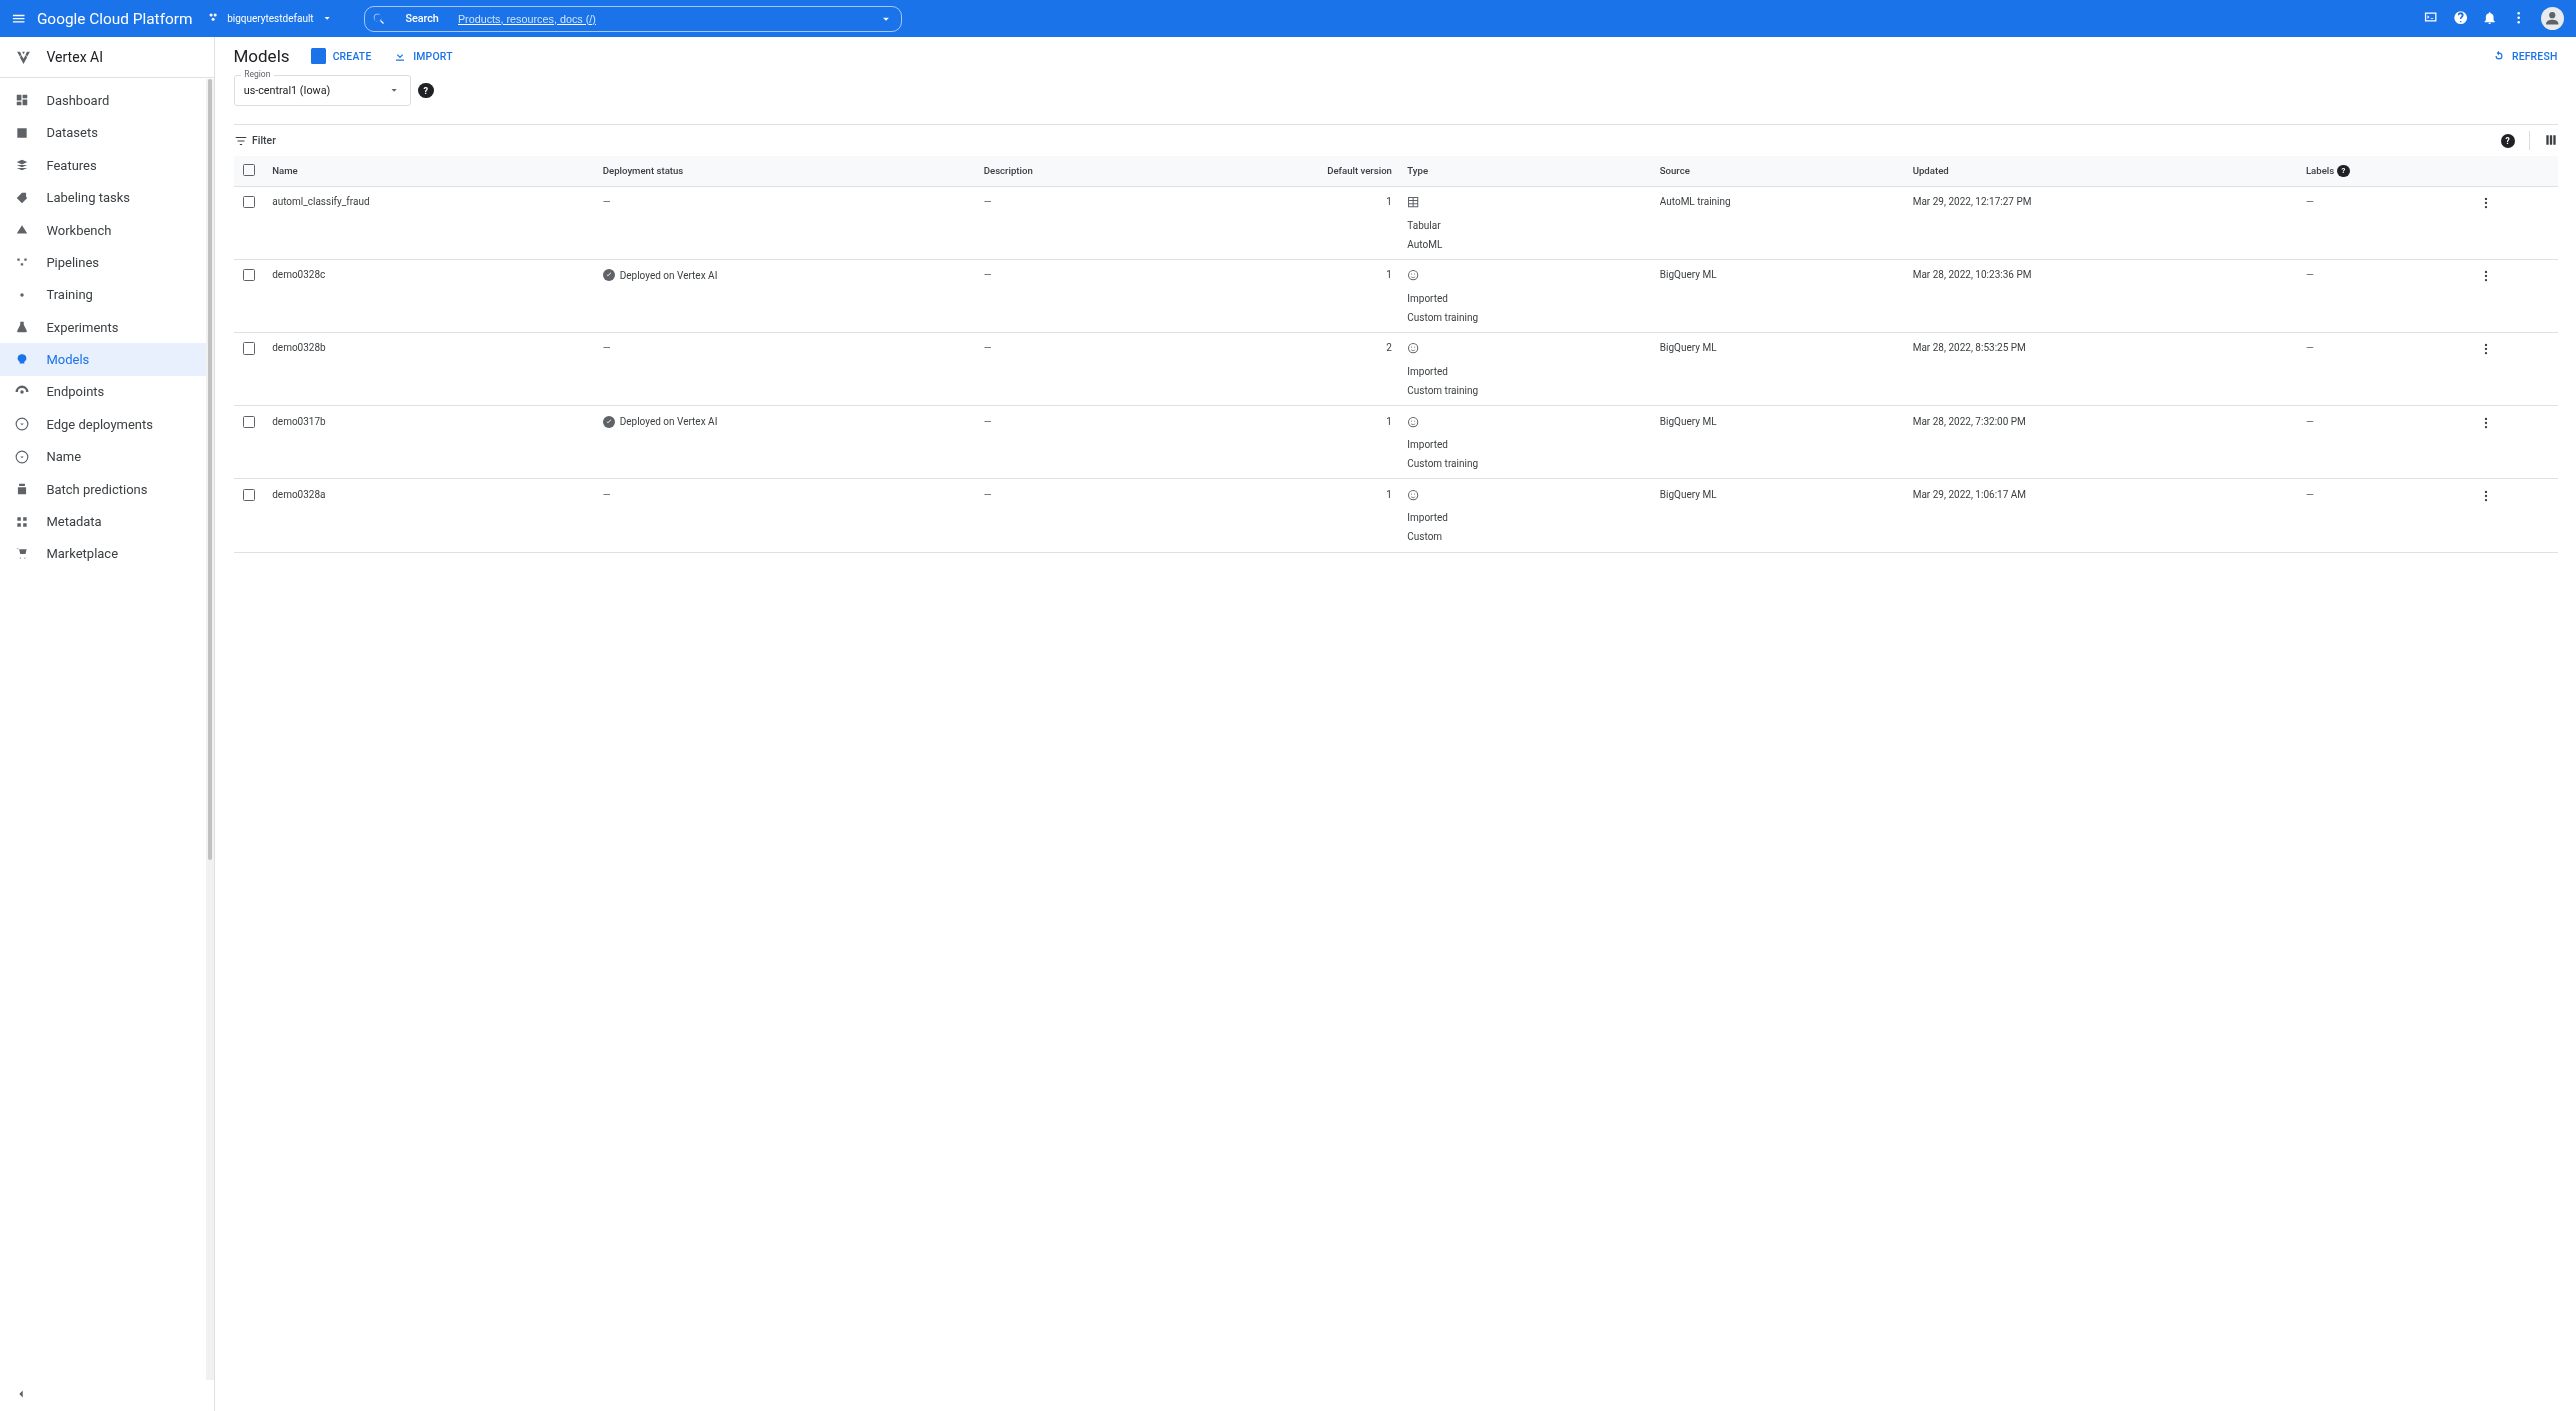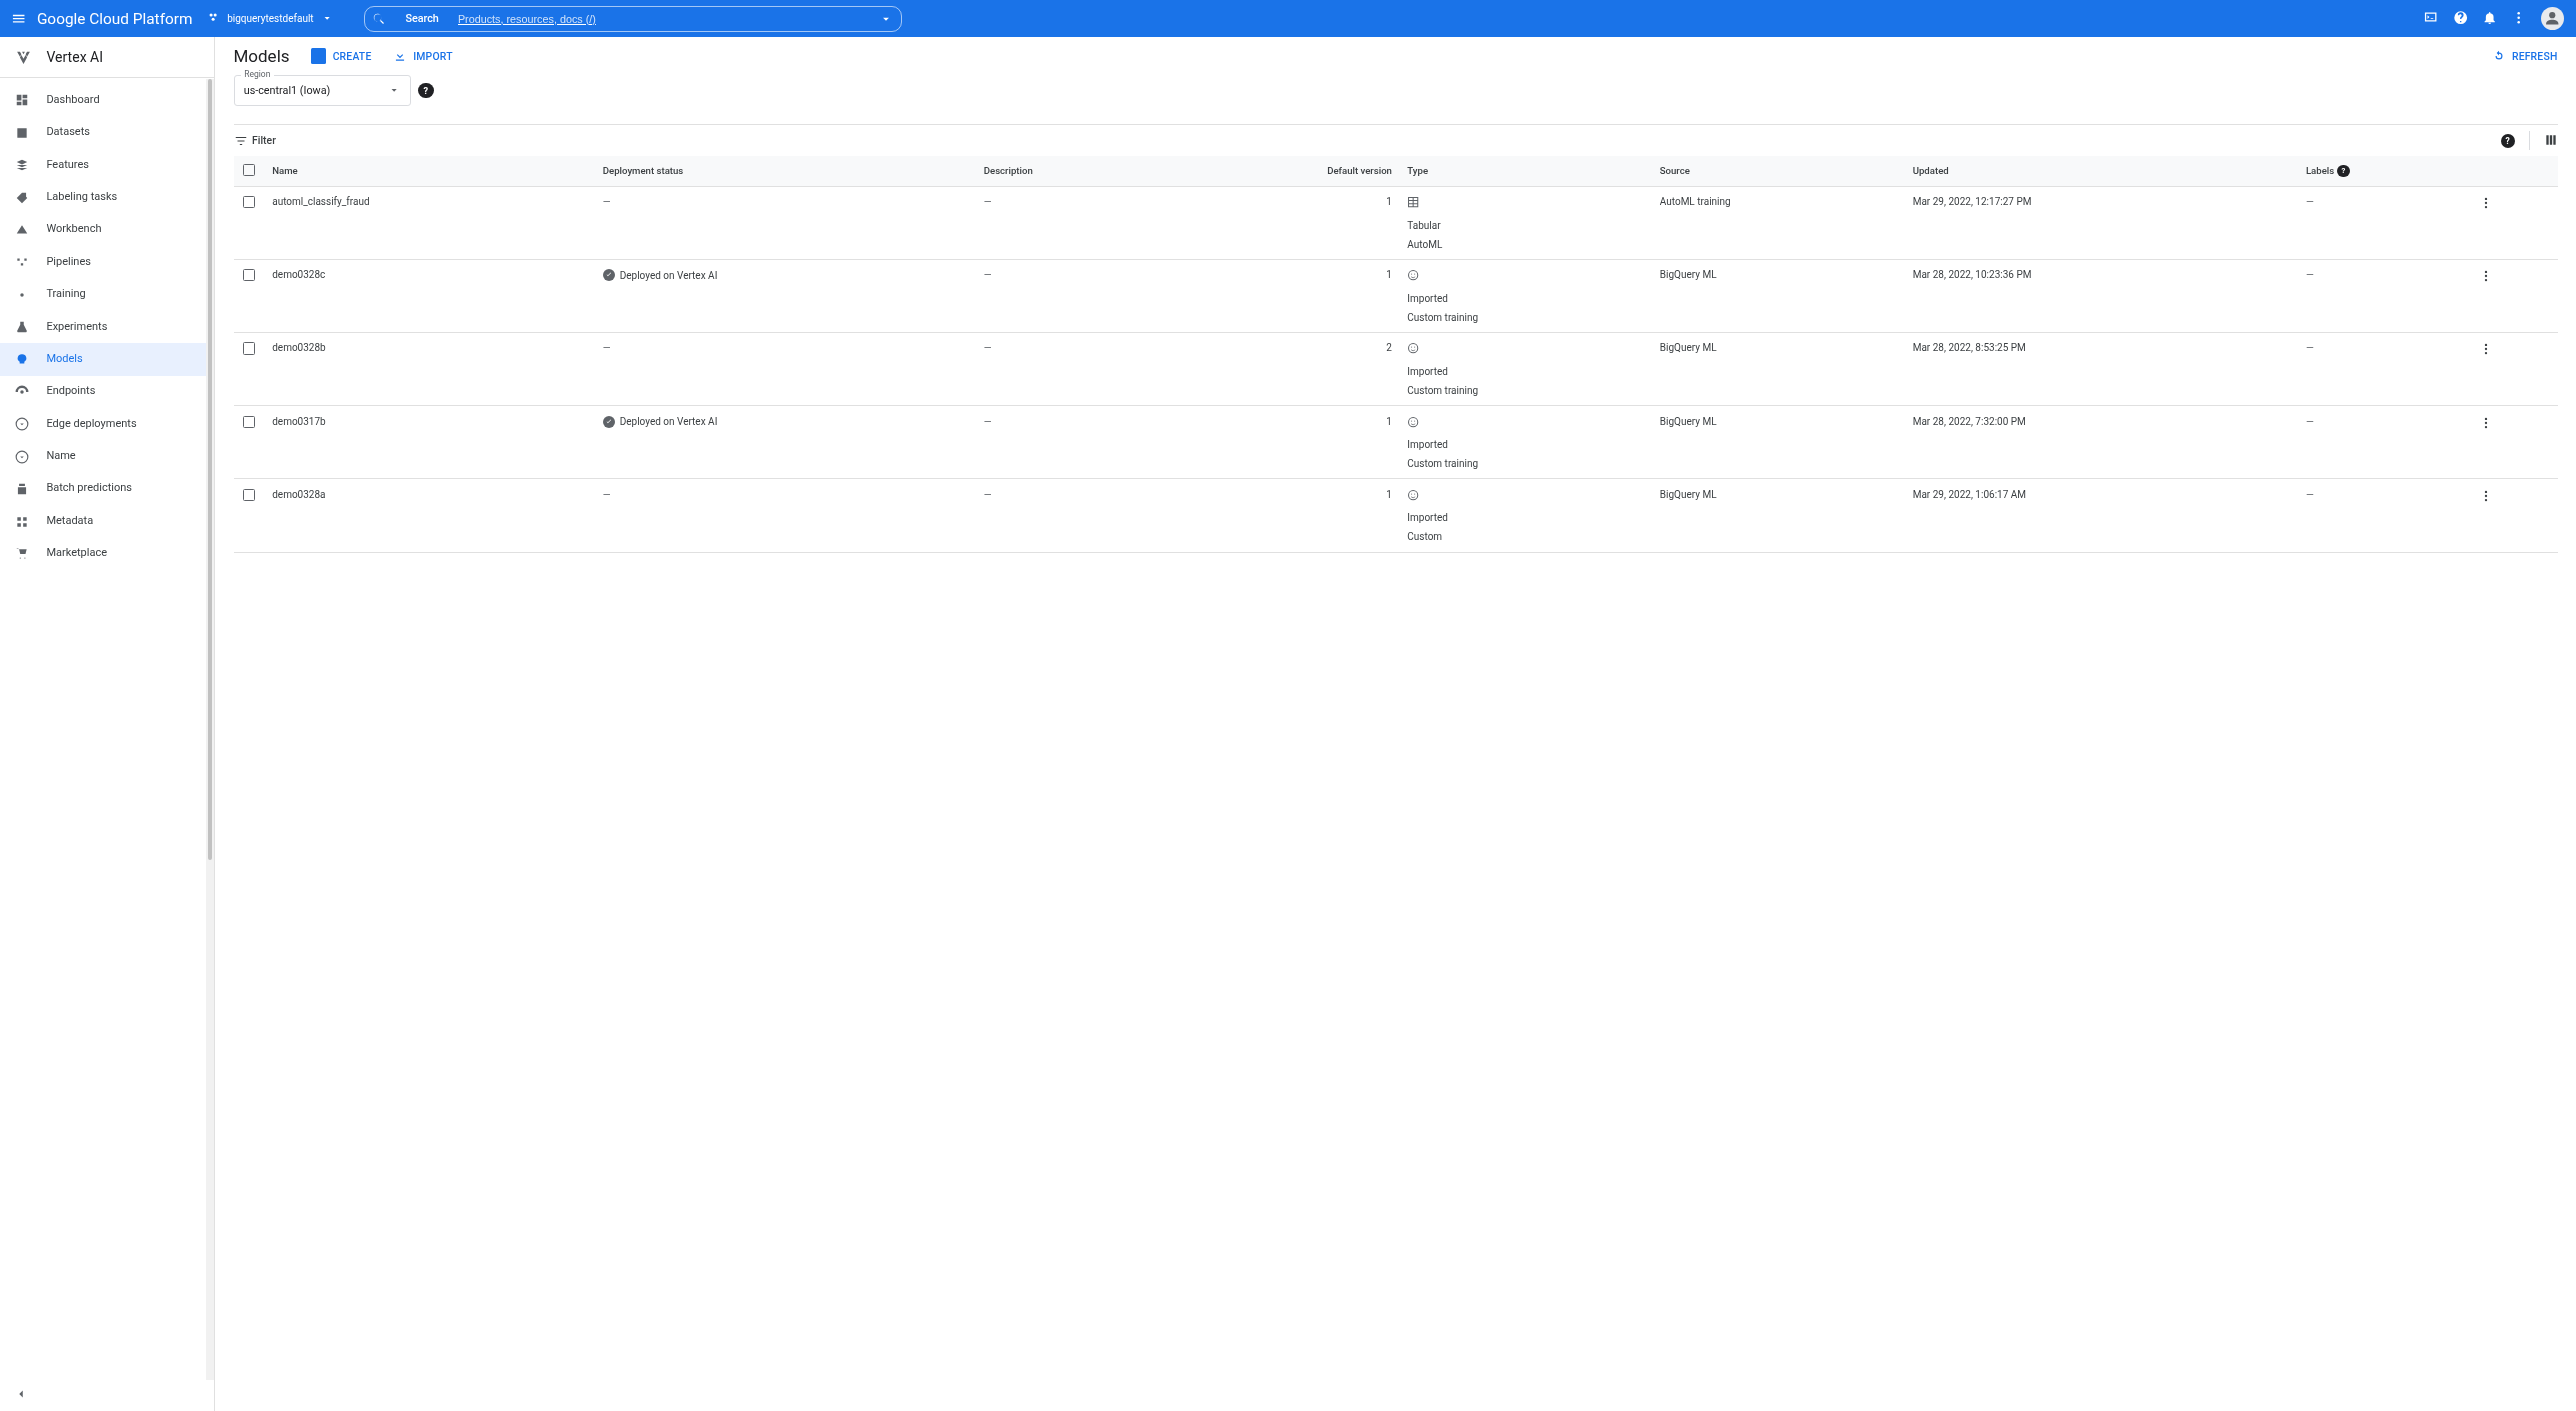--- a/index.html
+++ b/index.html
@@ -18,21 +18,21 @@
 .topbar svg { fill: #fff; }
 .avatar { width: 23px; height: 23px; border-radius: 50%; background: #e8eaed; overflow: hidden; display:flex; align-items:center; justify-content:center;}
 .avatar svg { fill: #5f6368; }
 
 
 .layout { display: flex; height: calc(100vh - 37px); }
 .sidebar { width: 215px; border-right: 0.8px solid #e0e0e0; display: flex; flex-direction: column; position: relative;}
 .sidebar-header { display: flex; align-items: center; gap: 14px; padding: 10.8px 14px; border-bottom: 0.8px solid #e0e0e0; font-size: 14px; }
 .sidebar-header .vlogo { width: 18.5px; height: 18.5px; display:flex; align-items:center; justify-content:center;}
 .sidebar-items { flex: 1; overflow-y: auto; padding: 6.2px 0;}
-.sidebar-item { display: flex; gap: 17px; padding: 8.5px 14px; cursor: pointer; color: #3c4043; font-size: 11px; }
+.sidebar-item { display: flex; align-items: center; gap: 17px; padding: 8.5px 14px; cursor: pointer; color: #3c4043; font-size: 13px; }
 .sidebar-item.active { background: #e8f0fe; color: #1a73e8; }
 .sidebar-item .sicon { width: 15.4px; height: 15.4px; display:flex; align-items:center; justify-content:center; }
 .sidebar-item.active .sicon svg { fill: #1a73e8; }
 .sidebar-item .sicon svg { fill: #5f6368; width:14px; height:14px; }
 .sidebar-footer { padding: 7.7px 14px; }
 .sidebar-scrollbar-fake { position: absolute; right: 0; top: 42px; bottom: 31px; width: 7.7px; background: #f1f1f1; }
 .sidebar-scrollbar-fake::after{ content:''; position:absolute; left:1.5px; top:0; bottom:40%; width:4.6px; background:#c1c1c1; border-radius:2.3px;}
 
 
 .content { flex: 1; overflow-y: auto; position: relative; }

